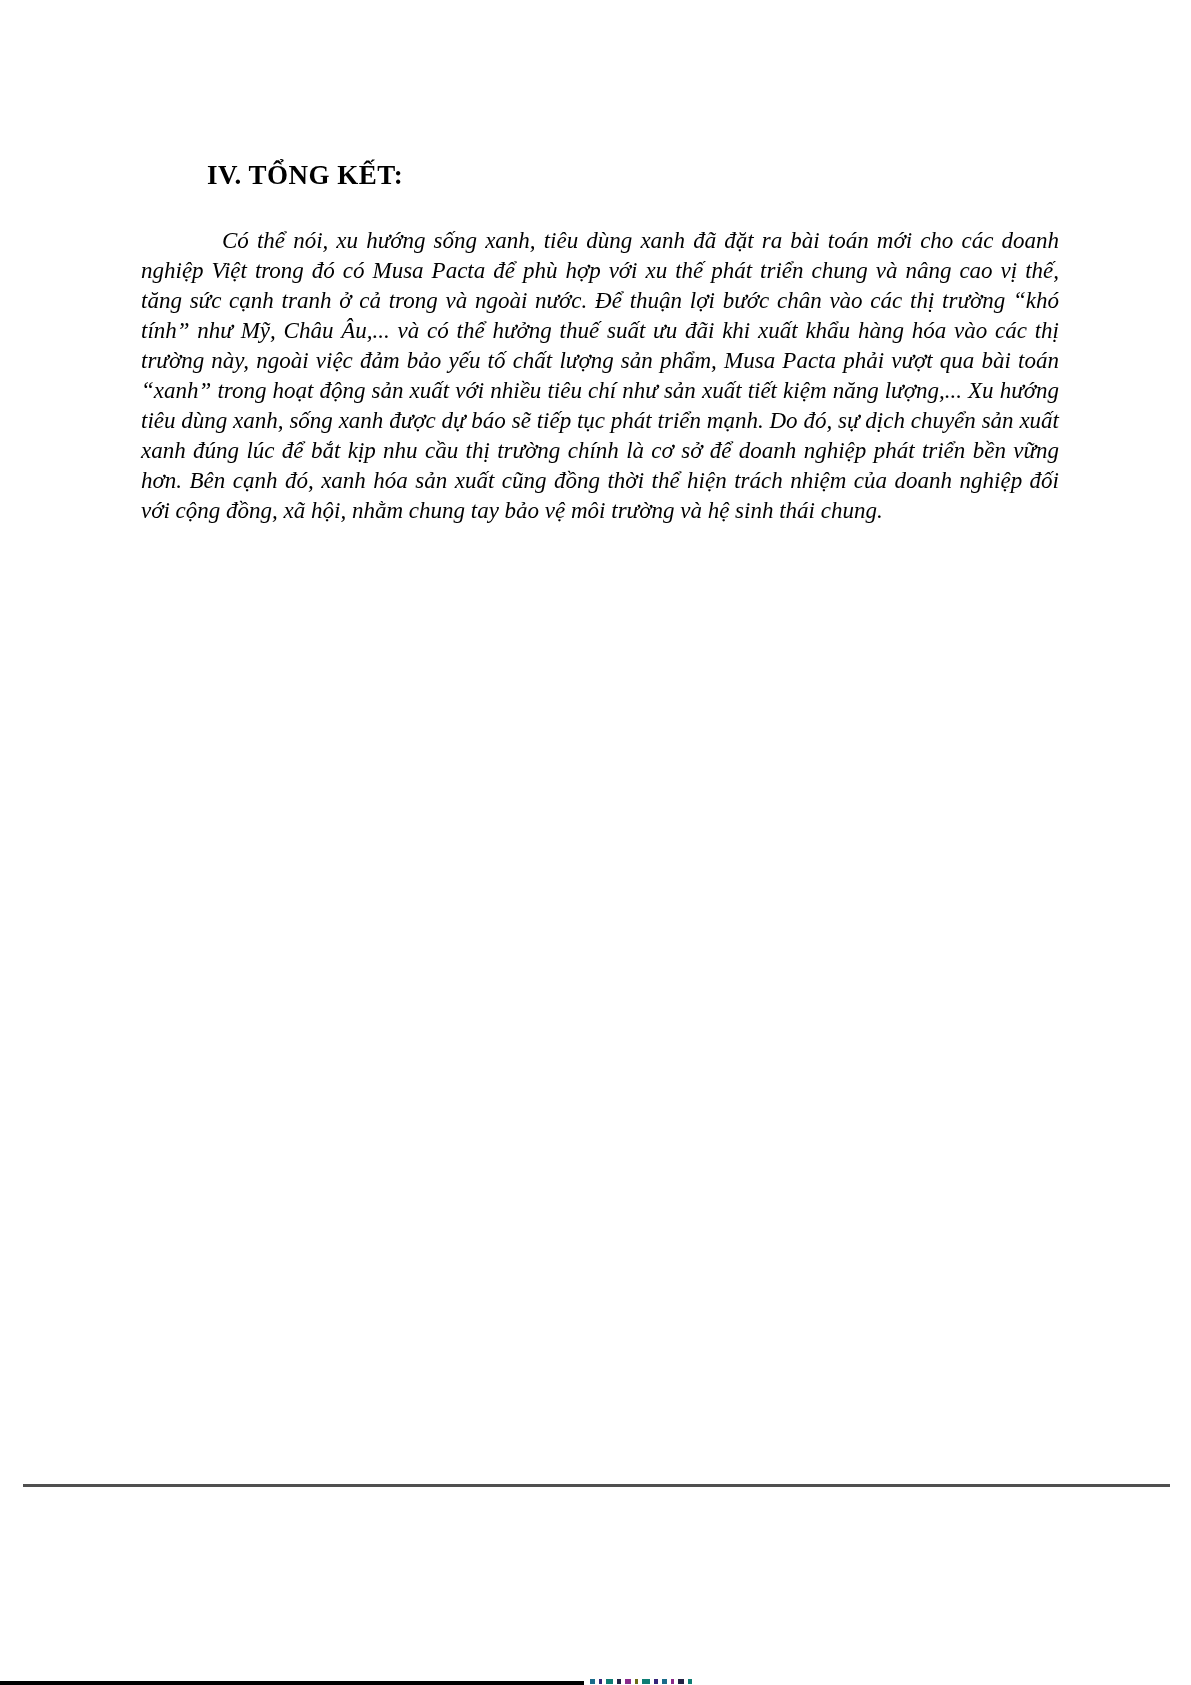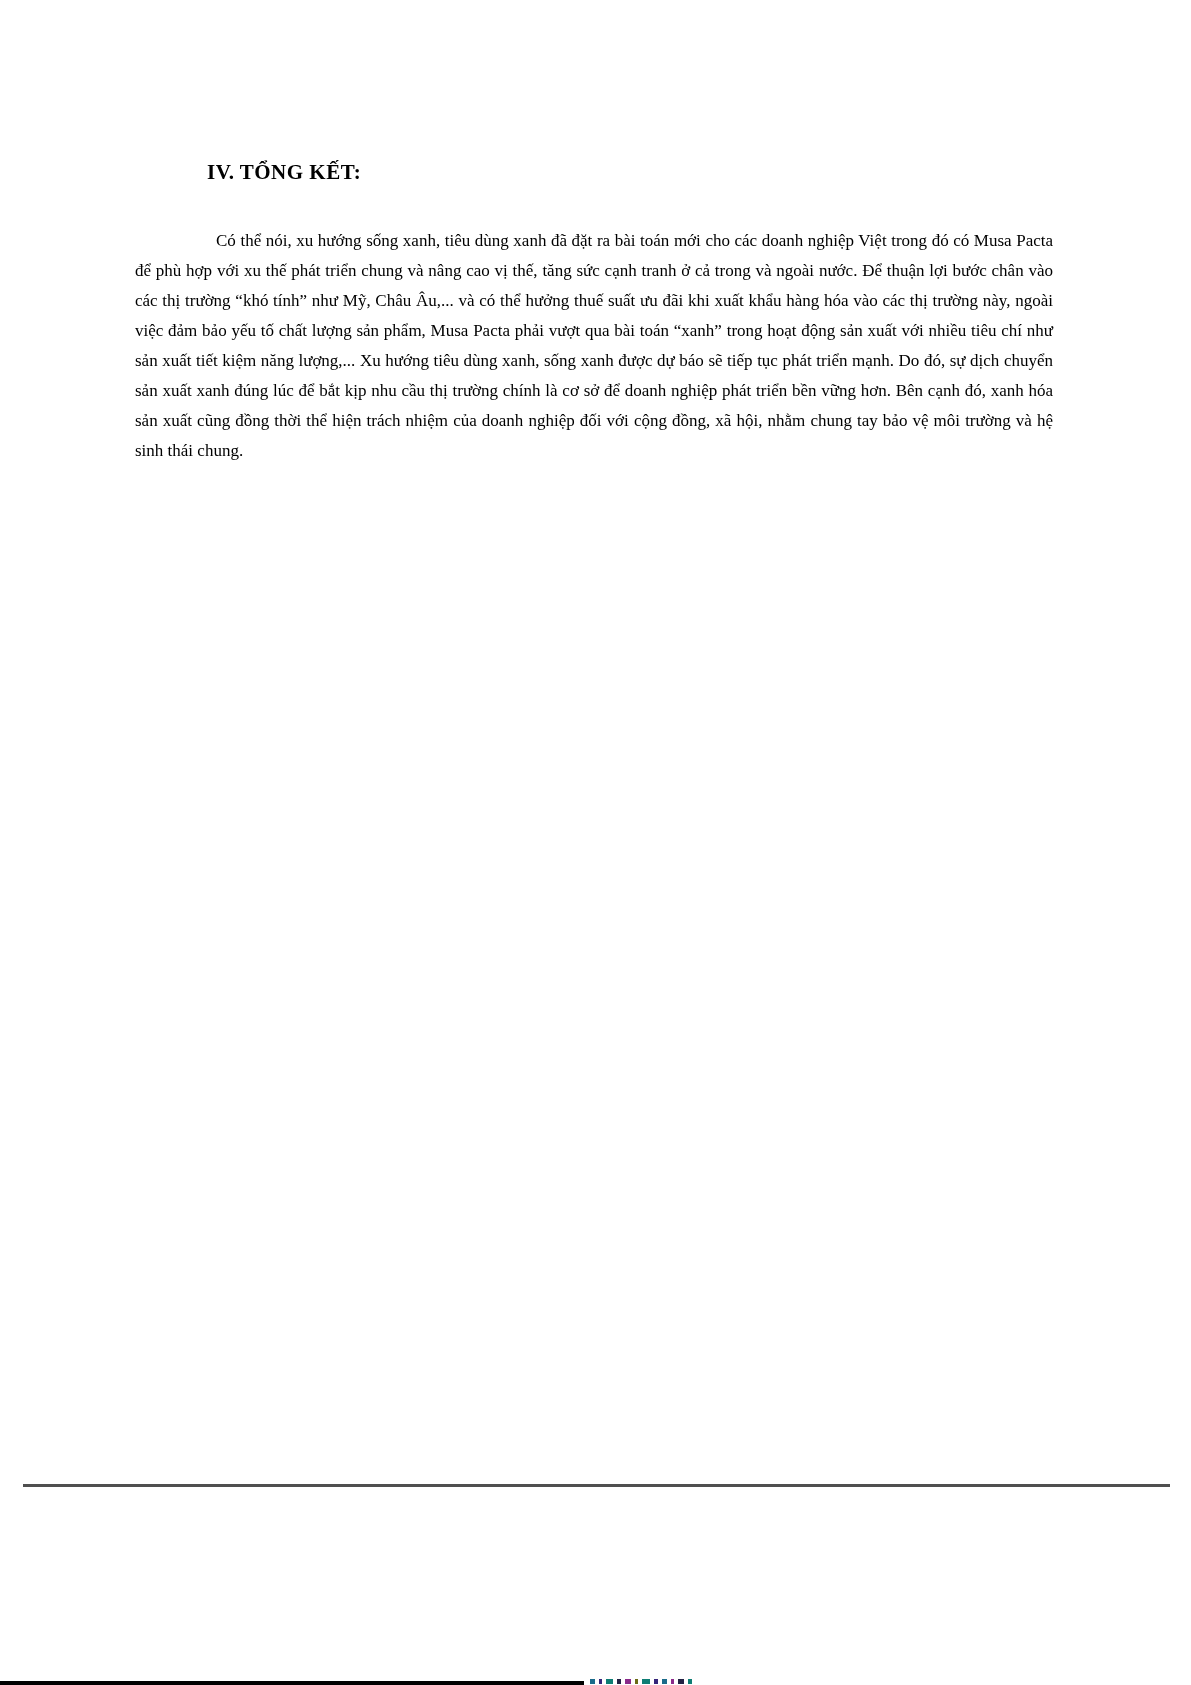--- a/index.html
+++ b/index.html
@@ -13,34 +13,35 @@
     height: 1685px;
     background: #ffffff;
     overflow: hidden;
     font-family: "Liberation Serif", serif;
     color: #000000;
   }
   .heading {
     position: absolute;
     left: 207px;
     top: 160px;
-    font-size: 21px;
+    font-size: 27px;
     font-weight: bold;
     letter-spacing: 0.5px;
     white-space: nowrap;
   }
   .body-paragraph {
     position: absolute;
-    left: 135px;
+    left: 141px;
     top: 226px;
     width: 918px;
-    font-size: 17px;
+    font-size: 23px;
     line-height: 30px;
     text-align: justify;
     text-indent: 81px;
+    font-style: italic;
   }
   .footer-rule {
     position: absolute;
     left: 23px;
     top: 1484px;
     width: 1147px;
     height: 3px;
     background: #4f4f4f;
   }
   .bottom-bar {

